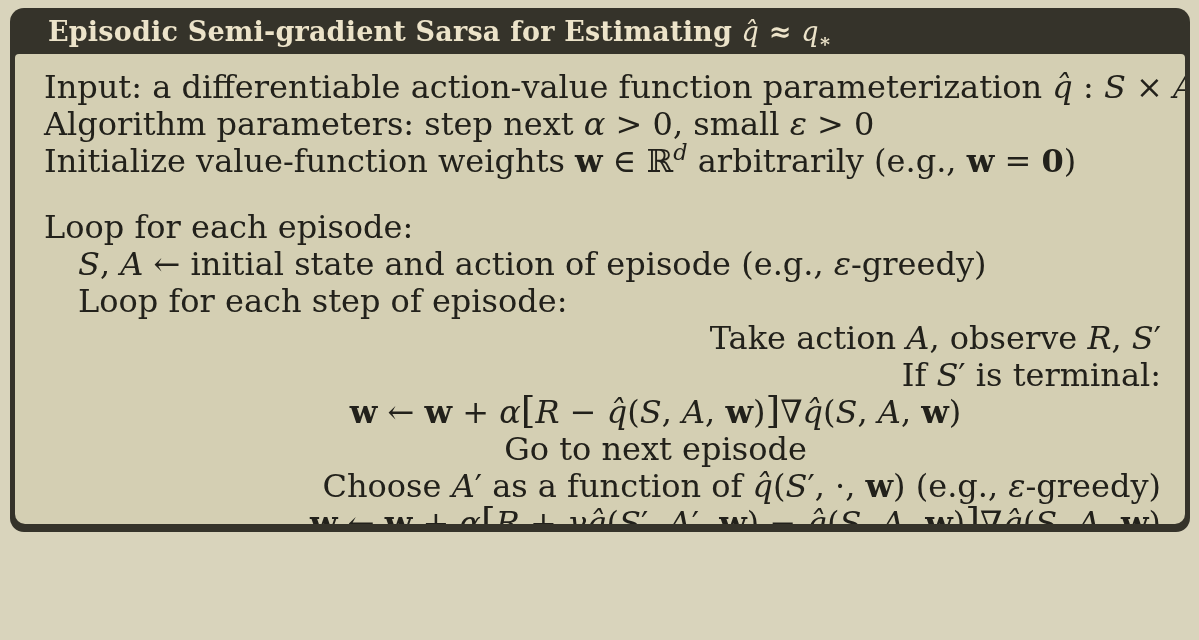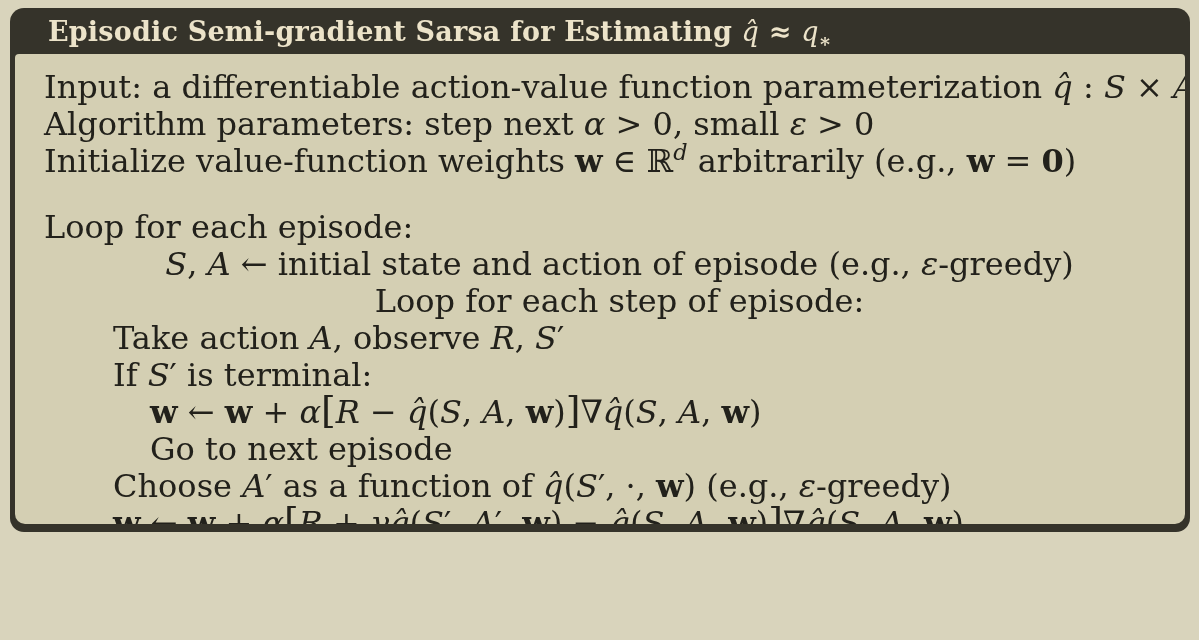--- a/index.html
+++ b/index.html
@@ -39,23 +39,23 @@
     background:var(--body-bg);
     border-radius:4px 4px 10px 10px;
     padding:15px 24px 12px 29px;
     font-size:32px;
     line-height:37px;
     overflow:hidden;
   }
   .line{white-space:nowrap;}
   .line.gap{margin-top:29px;}
   .ind0{padding-left:0;}
-  .ind1{padding-left:34px;text-align:center;}
-  .ind2{padding-left:69px;}
-  .ind3{padding-left:106px;}
+  .ind1{padding-left:34px;}
+  .ind2{padding-left:69px;text-align:right;}
+  .ind3{padding-left:106px;text-align:center;}
   .seg-rm{font-style:normal;}
   .seg-it{font-style:italic;}
   .seg-bf{font-weight:bold;}
   .seg-bb{font-family:"DejaVu Serif","DejaVu Sans",serif;}
   .seg-supit{font-style:italic;font-size:70%;vertical-align:super;line-height:0;}
   .seg-sub{font-size:70%;vertical-align:sub;line-height:0;}
   .seg-big{font-size:118%;line-height:0;}
   .algo-header .seg-it{font-weight:normal;}
 </style>
 </head>

